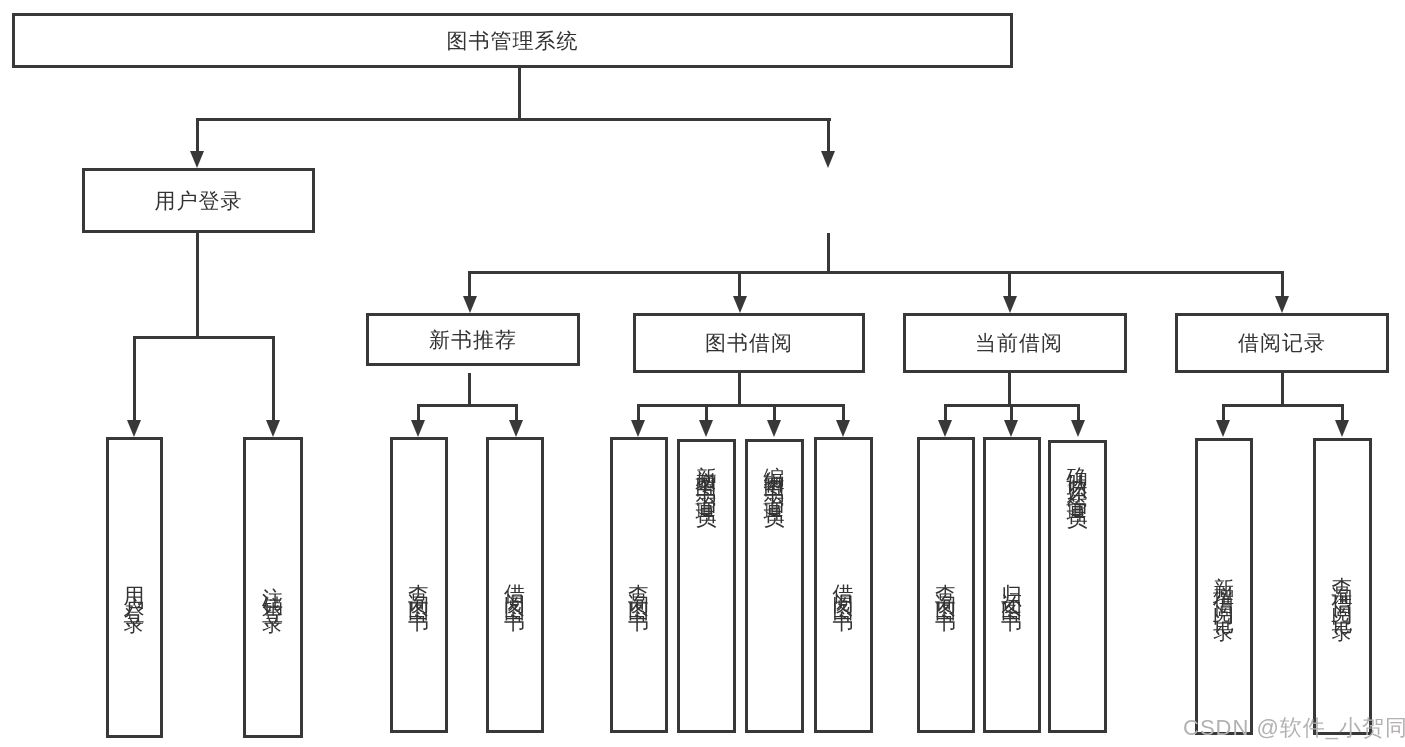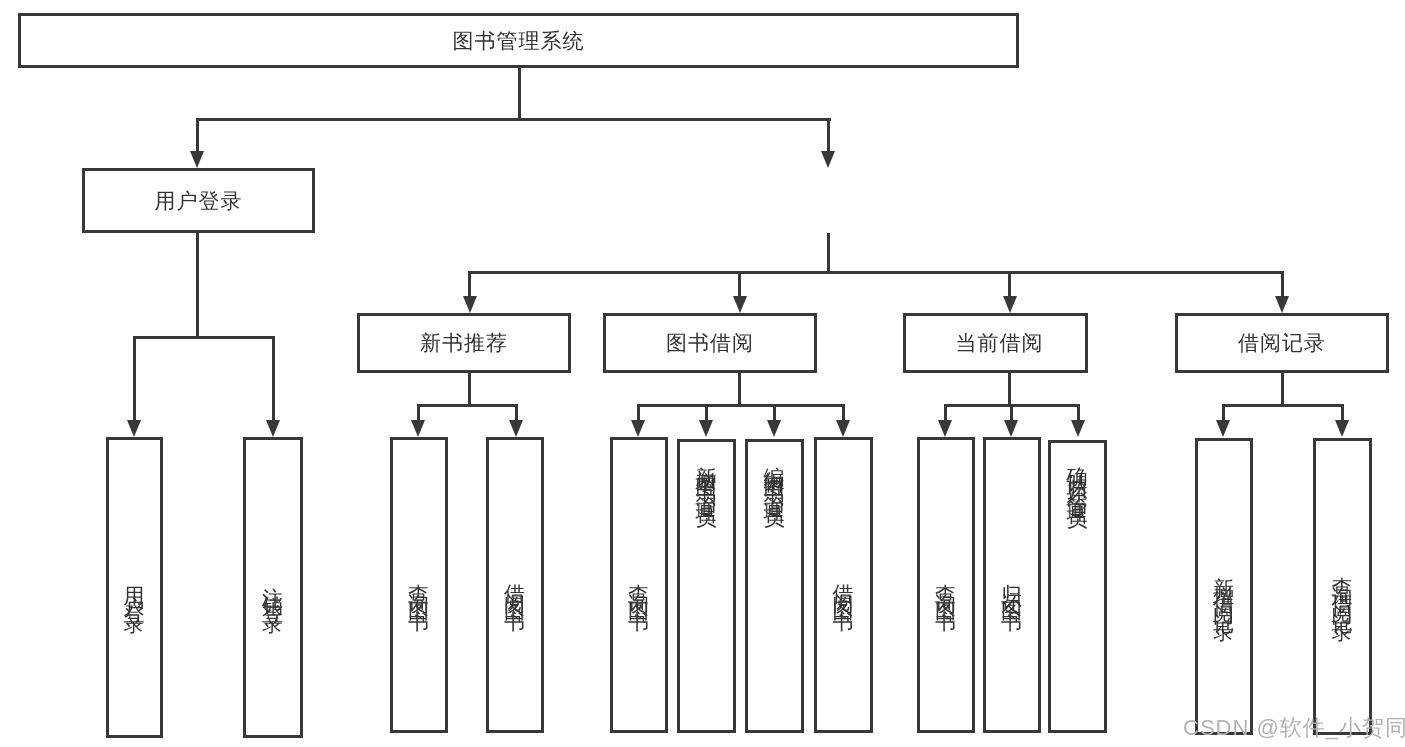--- a/index.html
+++ b/index.html
@@ -30,21 +30,21 @@
   .watermark {
     position:absolute; left:1183px; top:713px; font-size:22px;
     color:#b3b1b1; letter-spacing:1px; white-space:nowrap; z-index:5;
   }
 </style>
 </head>
 <body>
 
 <div id="stage">
 
-  <div class="box" style="left:18px; top:13px; width:1001px; height:55px;">
+  <div class="box" style="left:12px; top:13px; width:1001px; height:55px;">
     <span class="hlabel">图书管理系统</span>
   </div>
 
   <div class="vline" style="left:518px; top:68px; height:50px;"></div>
   <div class="hline" style="left:196px; top:118px; width:635px;"></div>
   <div class="vline" style="left:196px; top:118px; height:35px;"></div>
   <div class="arrow" style="left:190px; top:151px;"></div>
   <div class="vline" style="left:827px; top:118px; height:35px;"></div>
   <div class="arrow" style="left:821px; top:151px;"></div>
 
@@ -70,27 +70,27 @@
   <div class="hline" style="left:468px; top:271px; width:816px;"></div>
   <div class="vline" style="left:468px; top:271px; height:28px;"></div>
   <div class="arrow" style="left:463px; top:296px;"></div>
   <div class="vline" style="left:738px; top:271px; height:28px;"></div>
   <div class="arrow" style="left:733px; top:296px;"></div>
   <div class="vline" style="left:1008px; top:271px; height:28px;"></div>
   <div class="arrow" style="left:1003px; top:296px;"></div>
   <div class="vline" style="left:1281px; top:271px; height:28px;"></div>
   <div class="arrow" style="left:1275px; top:296px;"></div>
 
-  <div class="box" style="left:357px; top:313px; width:214px; height:60px;font-family:Liberation Mono, monospace;">
+  <div class="box" style="left:366px; top:313px; width:214px; height:53px;font-family:Liberation Mono, monospace;">
     <span class="hlabel">新书推荐</span>
   </div>
-  <div class="box" style="left:603px; top:313px; width:214px; height:60px;text-align:center;">
+  <div class="box" style="left:633px; top:313px; width:232px; height:60px;text-align:center;">
     <span class="hlabel">图书借阅</span>
   </div>
-  <div class="box" style="left:903px; top:313px; width:185px; height:60px;padding-left:8px;">
+  <div class="box" style="left:903px; top:313px; width:224px; height:60px;padding-left:8px;">
     <span class="hlabel">当前借阅</span>
   </div>
   <div class="box" style="left:1175px; top:313px; width:214px; height:60px;">
     <span class="hlabel">借阅记录</span>
   </div>
 
   <div class="vline" style="left:468px; top:373px; height:34px;"></div>
   <div class="hline" style="left:417px; top:404px; width:101px;"></div>
   <div class="vline" style="left:417px; top:404px; height:18px;"></div>
   <div class="arrow" style="left:411px; top:420px;"></div>

